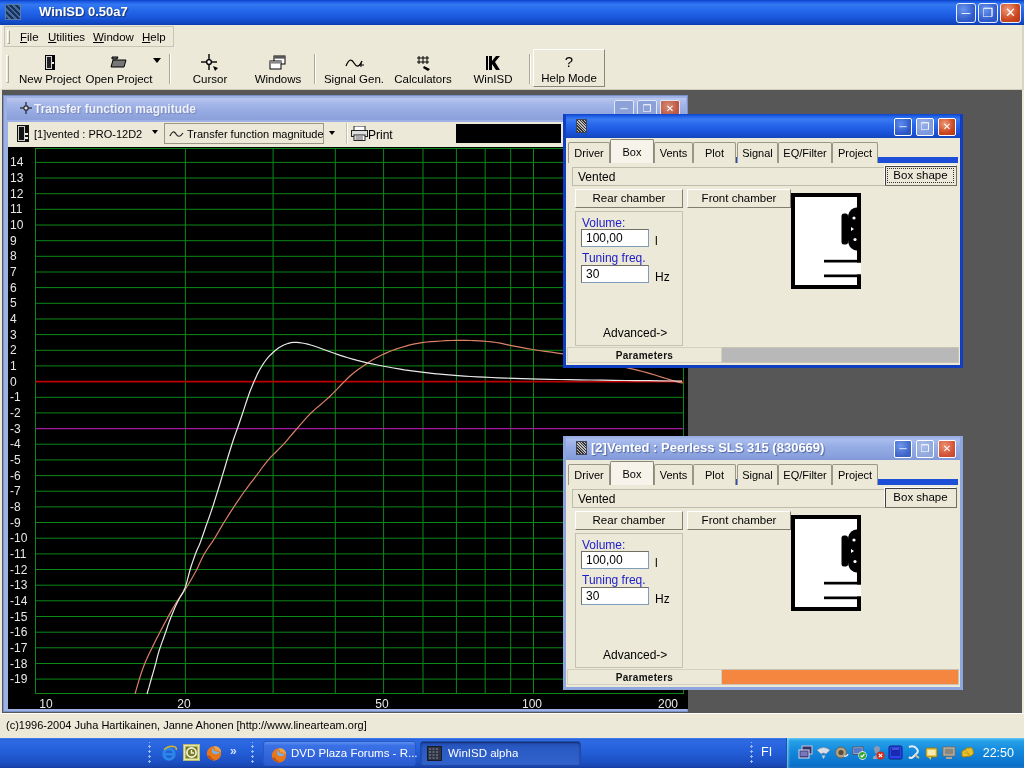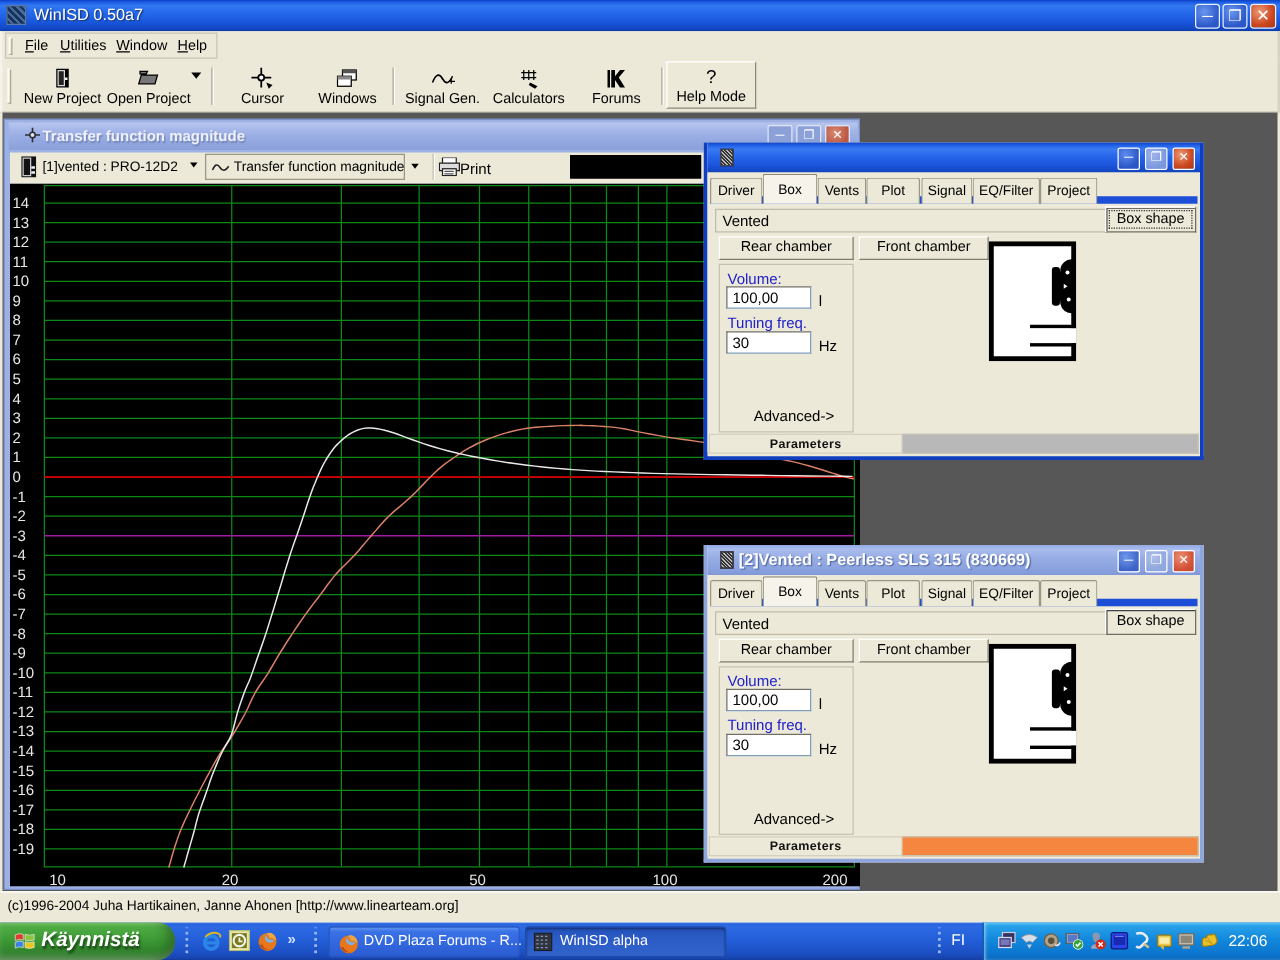--- a/index.html
+++ b/index.html
@@ -1,21 +1,21 @@
 <!DOCTYPE html>
 <html><head><meta charset="utf-8"><style>
 *{margin:0;padding:0;box-sizing:border-box}
 html,body{width:1024px;height:768px;overflow:hidden}
 body{font-family:"Liberation Sans",sans-serif;background:#ece9d8;position:relative}
 .abs{position:absolute}
 
 #titlebar{left:0;top:0;width:1024px;height:25px;background:linear-gradient(180deg,#0c41c4 0%,#1e5fe8 8%,#3378f0 18%,#2569ec 40%,#1a57dd 70%,#1147c2 92%,#0d3aa8 100%)}
 #titlebar .ticon{left:5px;top:4px;width:16px;height:16px;background:#16335e;border:1px solid #5a7aa8;
 background-image:repeating-linear-gradient(45deg,#16335e 0 2px,#4a6a98 2px 4px)}
-#titlebar .ttext{left:27px;top:4px;color:#fff;font-weight:normal;font-size:13px;text-shadow:1px 1px 1px #1b3567}
+#titlebar .ttext{left:39px;top:4px;color:#fff;font-weight:bold;font-size:13px;text-shadow:1px 1px 1px #1b3567}
 .wbtn{width:20px;height:20px;top:3px;border-radius:3px;border:1px solid #e8f0fc;color:#fff;font-size:12px;text-align:center;line-height:18px}
 .wbtn.min{background:radial-gradient(circle at 35% 30%,#6a96ef,#2c57c8 70%)}
 .wbtn.max{background:radial-gradient(circle at 35% 30%,#6a96ef,#2c57c8 70%)}
 .wbtn.cls{background:radial-gradient(circle at 35% 30%,#ee9a78,#cc4720 60%,#b03510)}
 
 #menurow{left:0;top:25px;width:1024px;height:24px;background:#ece9d8;border-left:2px solid #f5f3ea;border-right:2px solid #d8d4c4}
 #menuband{left:2px;top:1px;width:170px;height:21px;border:1px solid #c9c5b5;background:#ece9d8}
 #menuband .grip{left:2px;top:3px;width:3px;height:14px;border-left:1px solid #fff;border-top:1px solid #fff;border-right:1px solid #aca899;border-bottom:1px solid #aca899}
 .mitem{top:4px;font-size:11.5px;color:#000}
 .mitem u{text-decoration:underline}
@@ -168,21 +168,21 @@
           </g>
           <path d="M10 12 l6 3 -2 2 -5 -3 Z" fill="#000"></path>
         </svg></span>
       <span class="lbl">Calculators</span>
     </div>
   <div class="abs tbtn" style="left:466px;width:50px">
       <span class="ticonbox" id="ic-edit"><svg width="16" height="18" viewBox="0 0 16 18">
           <path d="M4 2 h3 v5 l4-5 h4 l-5 6 5 8 h-4 l-4-6 v6 h-3 Z" fill="#000"></path>
           <rect x="1" y="2" width="2" height="14" fill="#000"></rect>
         </svg></span>
-      <span class="lbl">Forums</span>
+      <span class="lbl">WinISD</span>
     </div>
   <div class="abs tsep" style="left:527px"></div>
   <div class="abs tbtn" style="left:531px;width:72px;border:1px solid #fff;border-right:1px solid #8a887a;border-bottom:1px solid #8a887a;top:0;height:38px">
       <span class="ticonbox" style="font-size:15px;text-align:center">?</span>
       <span class="lbl">Help Mode</span>
     </div>
 </div>
 
 <div class="abs" id="mdi"></div>
 
@@ -376,31 +376,20 @@
     <div class="parbar" style="left:1px;top:209px;width:155px">Parameters</div>
     <div class="abs" style="left:156px;top:209px;width:237px;height:16px;background:#f5863f;border:1px solid #c8c4b4;border-left:none"></div>
   </div>
 </div>
 
 <div class="abs" id="statusbar">
     <span>(c)1996-2004 Juha Hartikainen, Janne Ahonen [http://www.linearteam.org]</span>
   </div>
 
 <div class="abs" id="taskbar">
-  <div class="abs" id="startbtn">
-      <svg width="22" height="22" viewBox="0 0 24 24" style="position:absolute;left:9px;top:4px">
-        <g stroke="#e8f0e0" stroke-width="0.6">
-<path d="M3.5 6.5 Q7 4.5 10.5 6 L10.5 11 Q7 9.5 3.5 11.5 Z" fill="#e23a2e"></path>
-<path d="M12 6 Q15.5 7.5 20 6 L20 11 Q15.5 12.5 12 11 Z" fill="#8ec43e"></path>
-<path d="M3.5 13 Q7 11 10.5 12.5 L10.5 17.5 Q7 16 3.5 18 Z" fill="#3d7fe8"></path>
-<path d="M12 12.5 Q15.5 14 20 12.5 L20 17.5 Q15.5 19 12 17.5 Z" fill="#ecc51e"></path>
-</g>
-      </svg>
-      <span class="stext">Käynnistä</span>
-    </div>
   <div class="abs qsep" style="left:146px"></div>
   <div class="abs qicon" style="left:160px" id="qi-ie"><svg width="18" height="18" viewBox="0 0 18 18">
 <circle cx="9" cy="10" r="5.2" fill="none" stroke="#2a86e8" stroke-width="3"></circle>
 <rect x="4" y="9" width="10.5" height="2.6" fill="#2a86e8"></rect>
 <path d="M4 5.5 Q10 0.5 15.3 3.2 Q16.8 4 16 6" stroke="#d8b828" stroke-width="1.5" fill="none"></path>
 </svg></div>
   <div class="abs qicon" style="left:183px" id="qi-ol"><svg width="17" height="17" viewBox="0 0 17 17">
 <rect x="0.5" y="0.5" width="16" height="16" fill="#e8e8a8" stroke="#b8b878"></rect>
 <rect x="2.5" y="2.5" width="12" height="12" fill="#7a7a1e"></rect>
 <circle cx="8.5" cy="8.5" r="4.6" fill="none" stroke="#f2f2e8" stroke-width="1.7"></circle>
@@ -479,15 +468,15 @@
         </svg></span>
       <span class="trico" style="left:155px"><svg width="15" height="15" viewBox="0 0 15 15">
           <rect x="1" y="2" width="12" height="9" fill="#c8c4b8" stroke="#706c60"></rect>
           <rect x="2.5" y="3.5" width="9" height="6" fill="#8a867a"></rect>
           <rect x="4" y="12" width="6" height="2" fill="#a8a498"></rect>
         </svg></span>
       <span class="trico" style="left:173px"><svg width="15" height="15" viewBox="0 0 15 15">
           <path d="M2 9 q-1 -4 3 -4 q1 -3 4 -2 q3 -2 4 2 q2 4 -2 6 l-7 1 q-3 0 -2 -3" fill="#e8c02a" stroke="#a08010"></path>
           <path d="M4 7 l6 3 M6 5 l4 6" stroke="#c09a18" stroke-width=".8"></path>
         </svg></span>
-    <div id="clock">22:06</div>
+    <div id="clock">22:50</div>
   </div>
 </div>
 
 </body></html>

